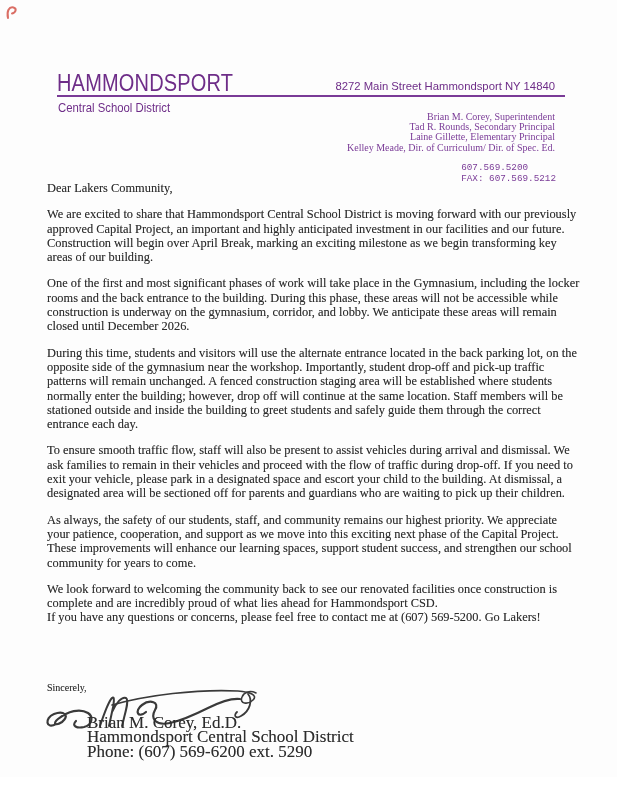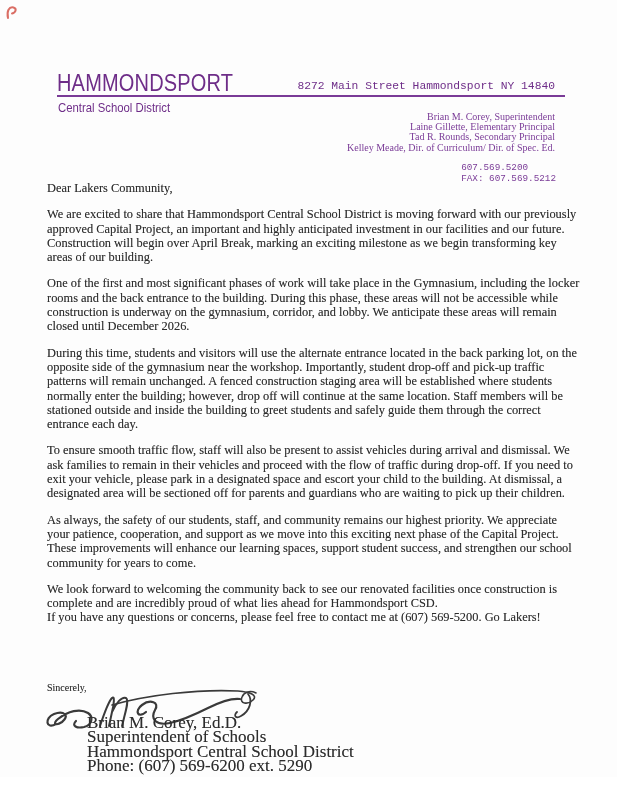--- a/index.html
+++ b/index.html
@@ -25,21 +25,21 @@
     width: 508px; height: 2px;
   }
   .lh-sub {
     position: absolute; left: 58px; top: 100px;
     font-family: "Liberation Sans", sans-serif;
     font-size: 13.5px; transform: scaleX(0.84); transform-origin: left top;
     white-space: nowrap;
   }
   .lh-address {
     position: absolute; right: 62px; top: 80px;
-    font-family: Liberation Mono, monospace;
+    font-family: Liberation Sans, sans-serif;
     font-size: 11.3px; white-space: nowrap;
   }
   .lh-staff {
     position: absolute; right: 62px; top: 112px;
     font-family: Liberation Serif, serif;
     font-size: 10px; line-height: 10.2px; text-align: right;
   }
   .lh-phones {
     position: absolute; right: 61px; top: 163px;
     font-family: Liberation Mono, monospace;
@@ -78,22 +78,22 @@
   <div class="lh-name" style="color:#6e2d88">HAMMONDSPORT</div>
 
   <div class="lh-rule" style="background:#7a3b97"></div>
 
   <div class="lh-sub" style="color:#6e2d88">Central School District</div>
 
   <div class="lh-address" style="color:#6e2d88">8272 Main Street Hammondsport NY 14840</div>
 
   <div class="lh-staff" style="color:#7a3b97">
     <div>Brian M. Corey, Superintendent</div>
+    <div>Tad R. Rounds, Secondary Principal</div>
     <div>Laine Gillette, Elementary Principal</div>
-    <div>Tad R. Rounds, Secondary Principal</div>
     <div>Kelley Meade, Dir. of Curriculum/ Dir. of Spec. Ed.</div>
   </div>
 
   <div class="lh-phones" style="color:#7a3b97">
     <div>607.569.5200</div>
     <div>FAX: 607.569.5212</div>
   </div>
 
   <div class="letter-body">
     <div>Dear Lakers Community,</div>
@@ -117,18 +117,17 @@
       <path stroke-width="2.2" d="M14,39 C4,45 2,33 12,29 C22,25 28,31 20,37 C14,41 10,39 16,34 C26,26 38,23 46,28 C52,32 50,40 42,42 C35,43.5 29,41 34,36"></path>
 
       <path stroke-width="2" d="M58,41 C62,29 66,17 70,13 C73,10 72,19 70,27 L67,41 M70,27 C74,18 80,11 84,13 C87,15 84,25 82,33 L80,41"></path>
 
       <path stroke-width="2.2" d="M104,27 C96,34 92,26 100,20 C108,14 118,17 113,25 C108,34 114,41 128,38 C142,35 154,29 166,23 C178,17 190,13 198,14"></path>
     </g>
   </svg>
 
   <div class="sig-block">
     <div>Brian M. Corey, Ed.D.</div>
-    <div>Superintendent of Schools</div>
     <div>Hammondsport Central School District</div>
     <div>Phone: (607) 569-6200 ext. 5290</div>
   </div>
 
 </div>
 
 </body></html>

